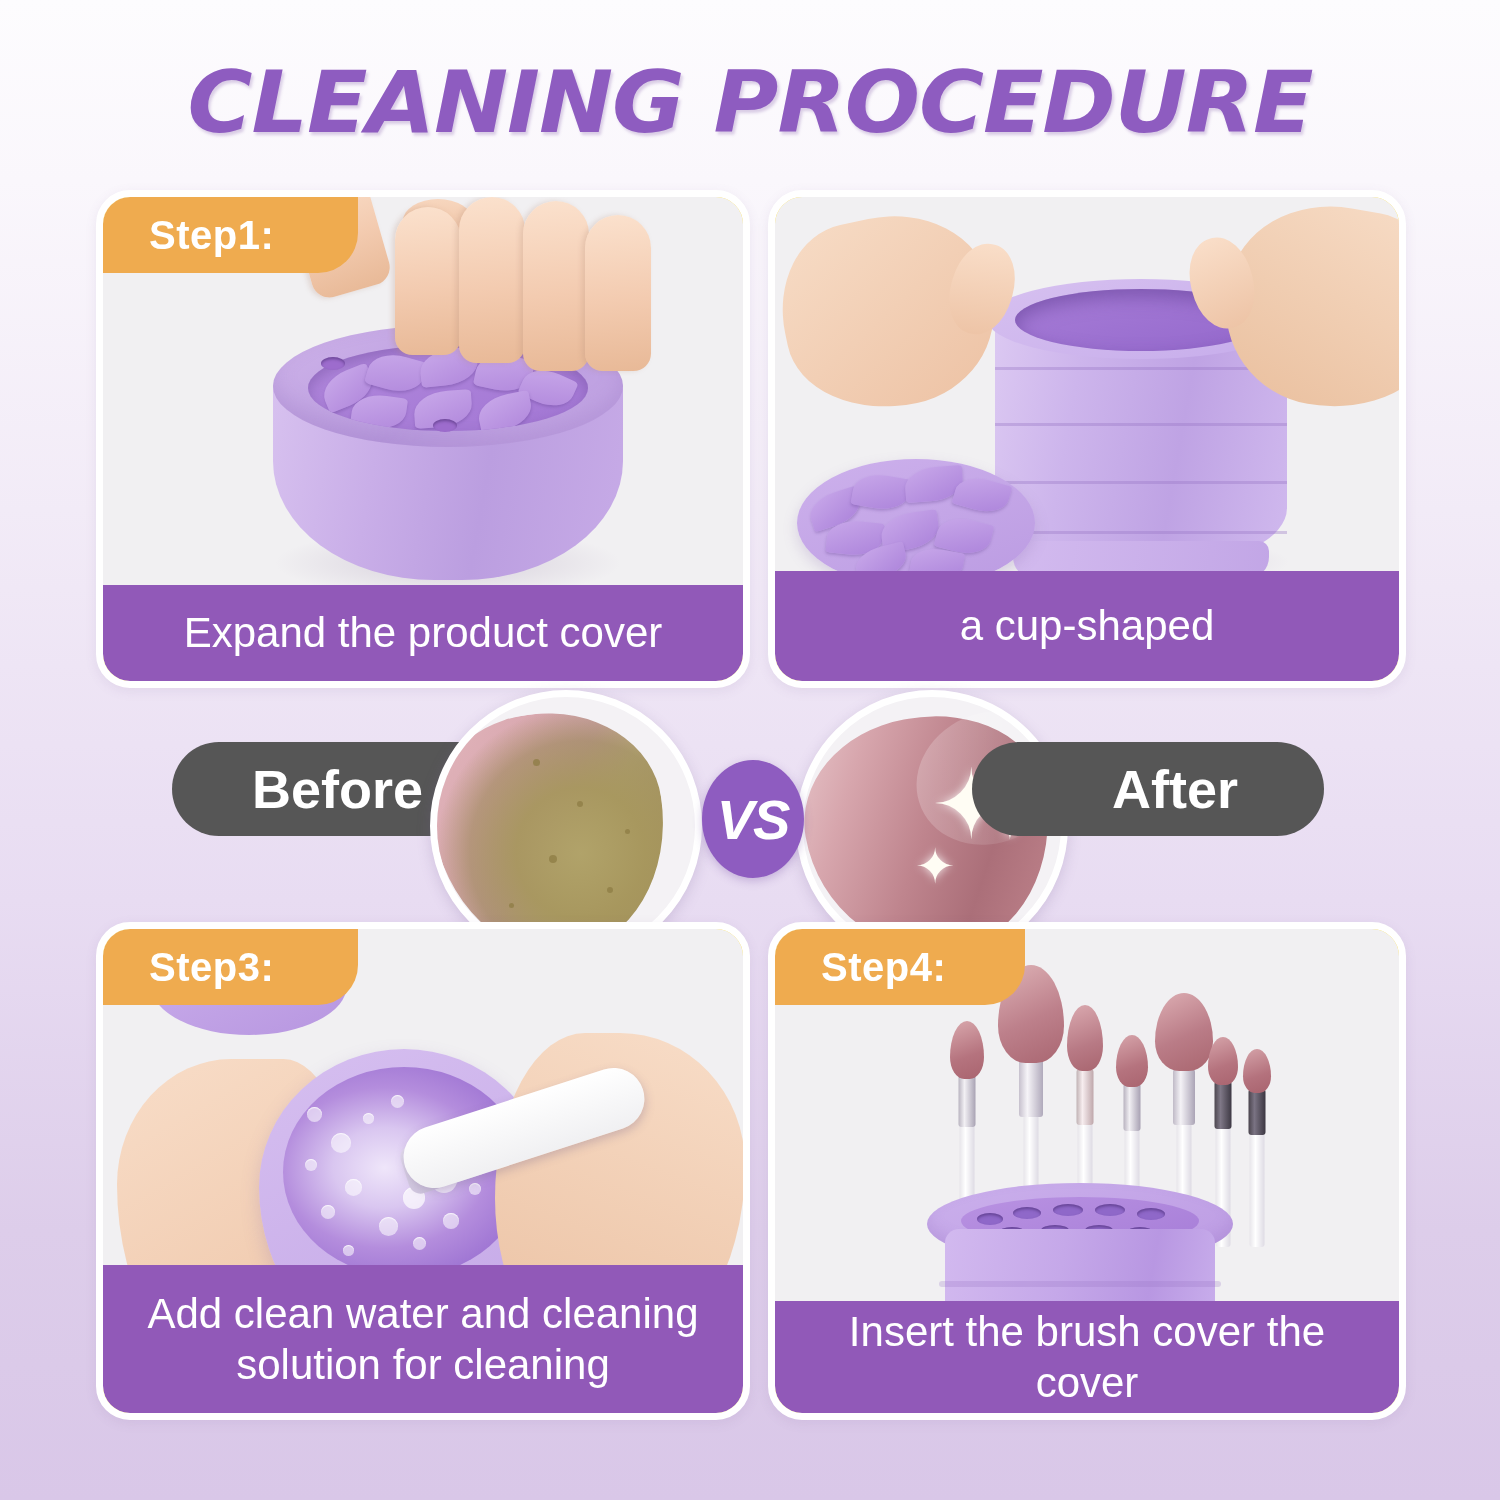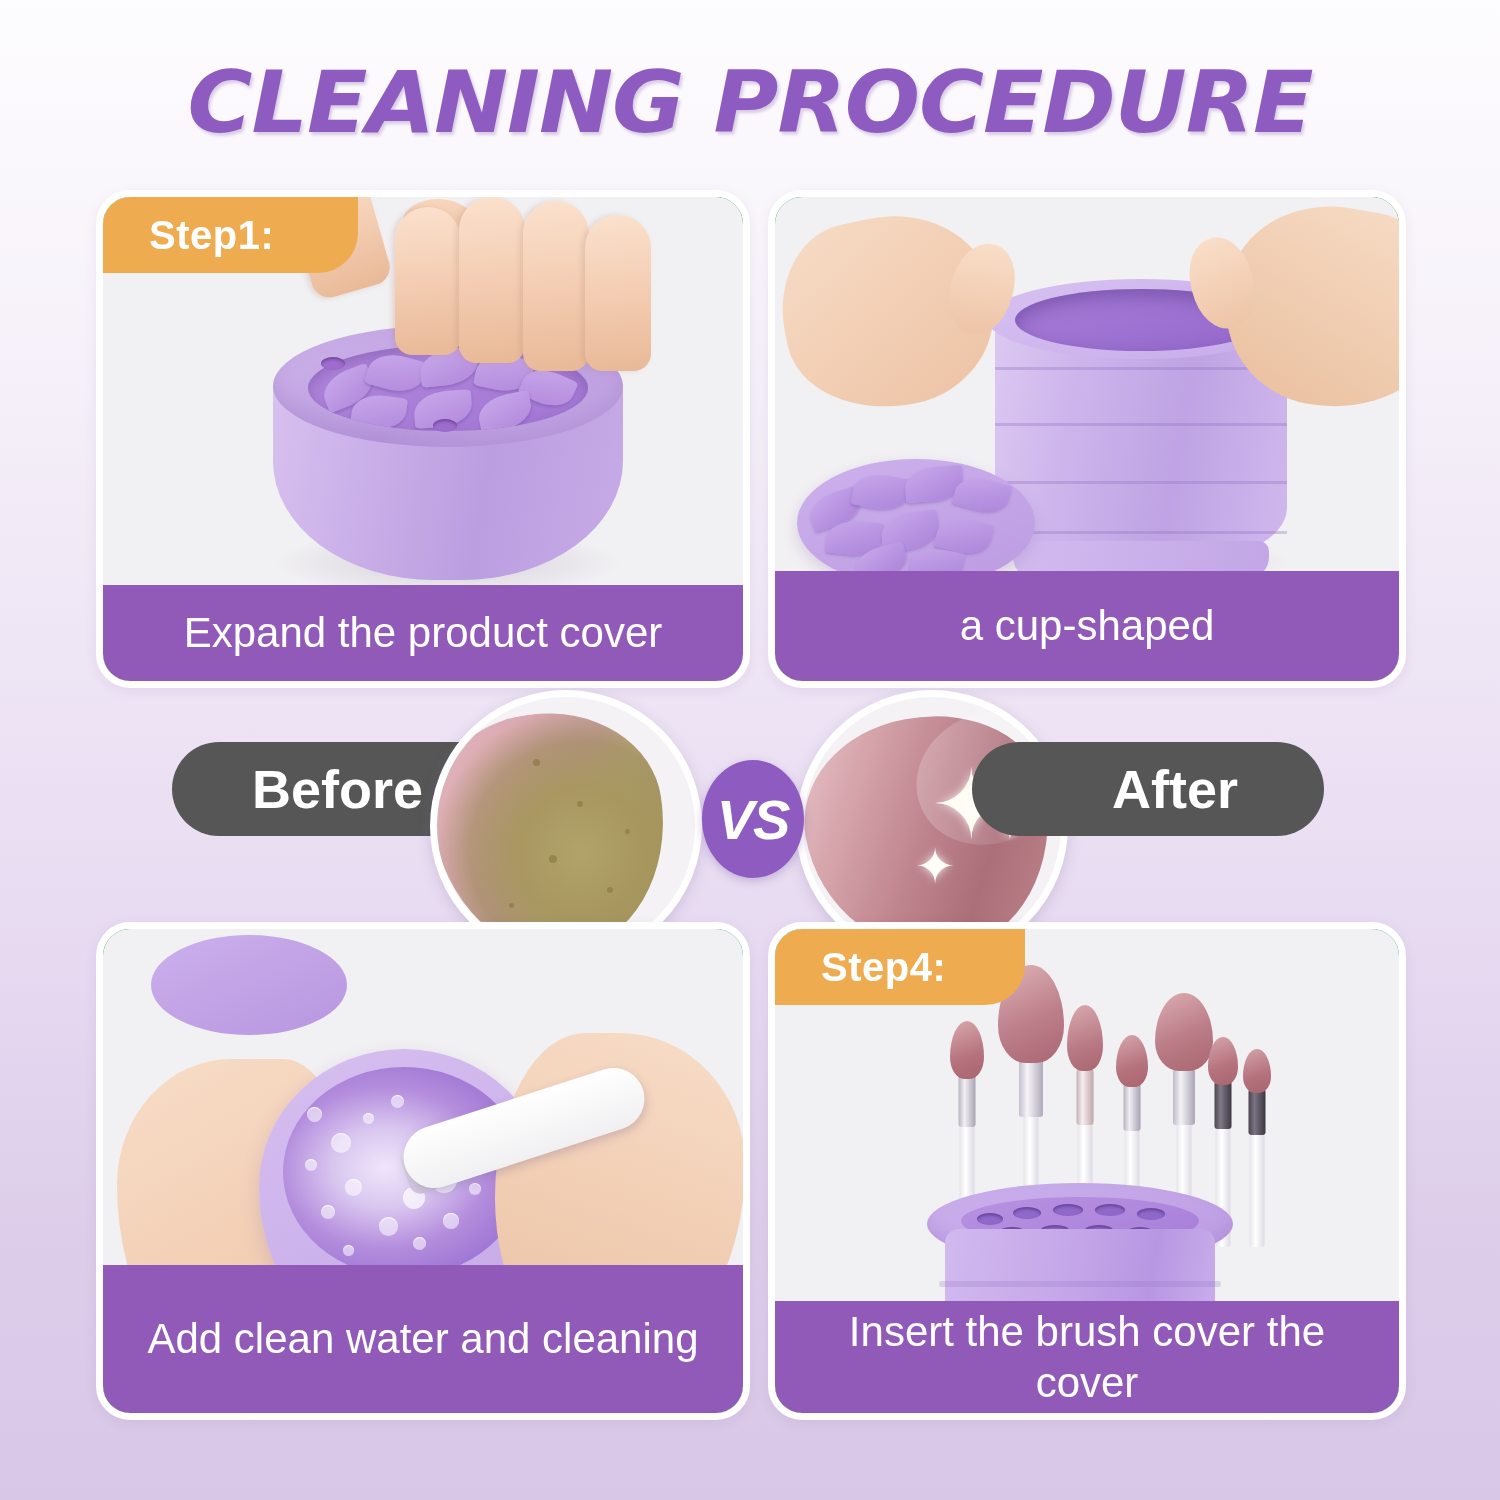--- a/index.html
+++ b/index.html
@@ -16,21 +16,21 @@
     font-family:"DejaVu Sans", sans-serif;
     font-size:86px; font-weight:bold; font-style:italic;
     letter-spacing:-1px; color:#8E5CC0;
     text-shadow: 2px 3px 3px rgba(130,90,170,0.28);
     white-space:nowrap; transform: scaleX(1.03);
   }
 
   
   .card {
     position:absolute;
-    background:#15803d;
+    background:#fde047;
     border:7px solid #ffffff;
     border-radius:34px;
     overflow:hidden;
     box-shadow: 0 3px 12px rgba(120,90,150,0.10);
   }
   .card.tl { left:96px;  top:190px;  width:654px; height:498px; }
   .card.tr { left:768px; top:190px;  width:638px; height:498px; }
   .card.bl { left:96px;  top:922px;  width:654px; height:498px; }
   .card.br { left:768px; top:922px;  width:638px; height:498px; }
 
@@ -305,23 +305,25 @@
       <div class="bub" style="left:198px; top:72px;  width:9px;  height:9px;"></div>
       <div class="bub" style="left:120px; top:120px; width:22px; height:22px; background:rgba(255,255,255,.7);"></div>
       <div class="bub" style="left:148px; top:100px; width:26px; height:26px; background:rgba(255,255,255,.62);"></div>
     </div>
     <div class="s3-tab"></div>
     <div class="s3-tabh"></div>
     <div class="s3-ferrule"></div>
     <div class="s3-hand-r"></div>
     <div class="s3-brush"></div>
   </div>
+  <div class="step-badge">Step3:</div>
   <div class="caption cap3">
     <div>
       <div>Add clean water and cleaning</div>
+      <div>solution for cleaning</div>
     </div>
   </div>
 </div>
 
 <div class="card br">
   <div class="photo">
 
     <div class="brush" style="left:172px; top:130px; width:40px; height:186px;">
       <div class="handle" style="height:120px;"></div>
       <div class="ferr" style="bottom:118px; height:52px; background:linear-gradient(90deg,#b9b4c0,#f2f0f4 35%,#a9a3b4);"></div>

